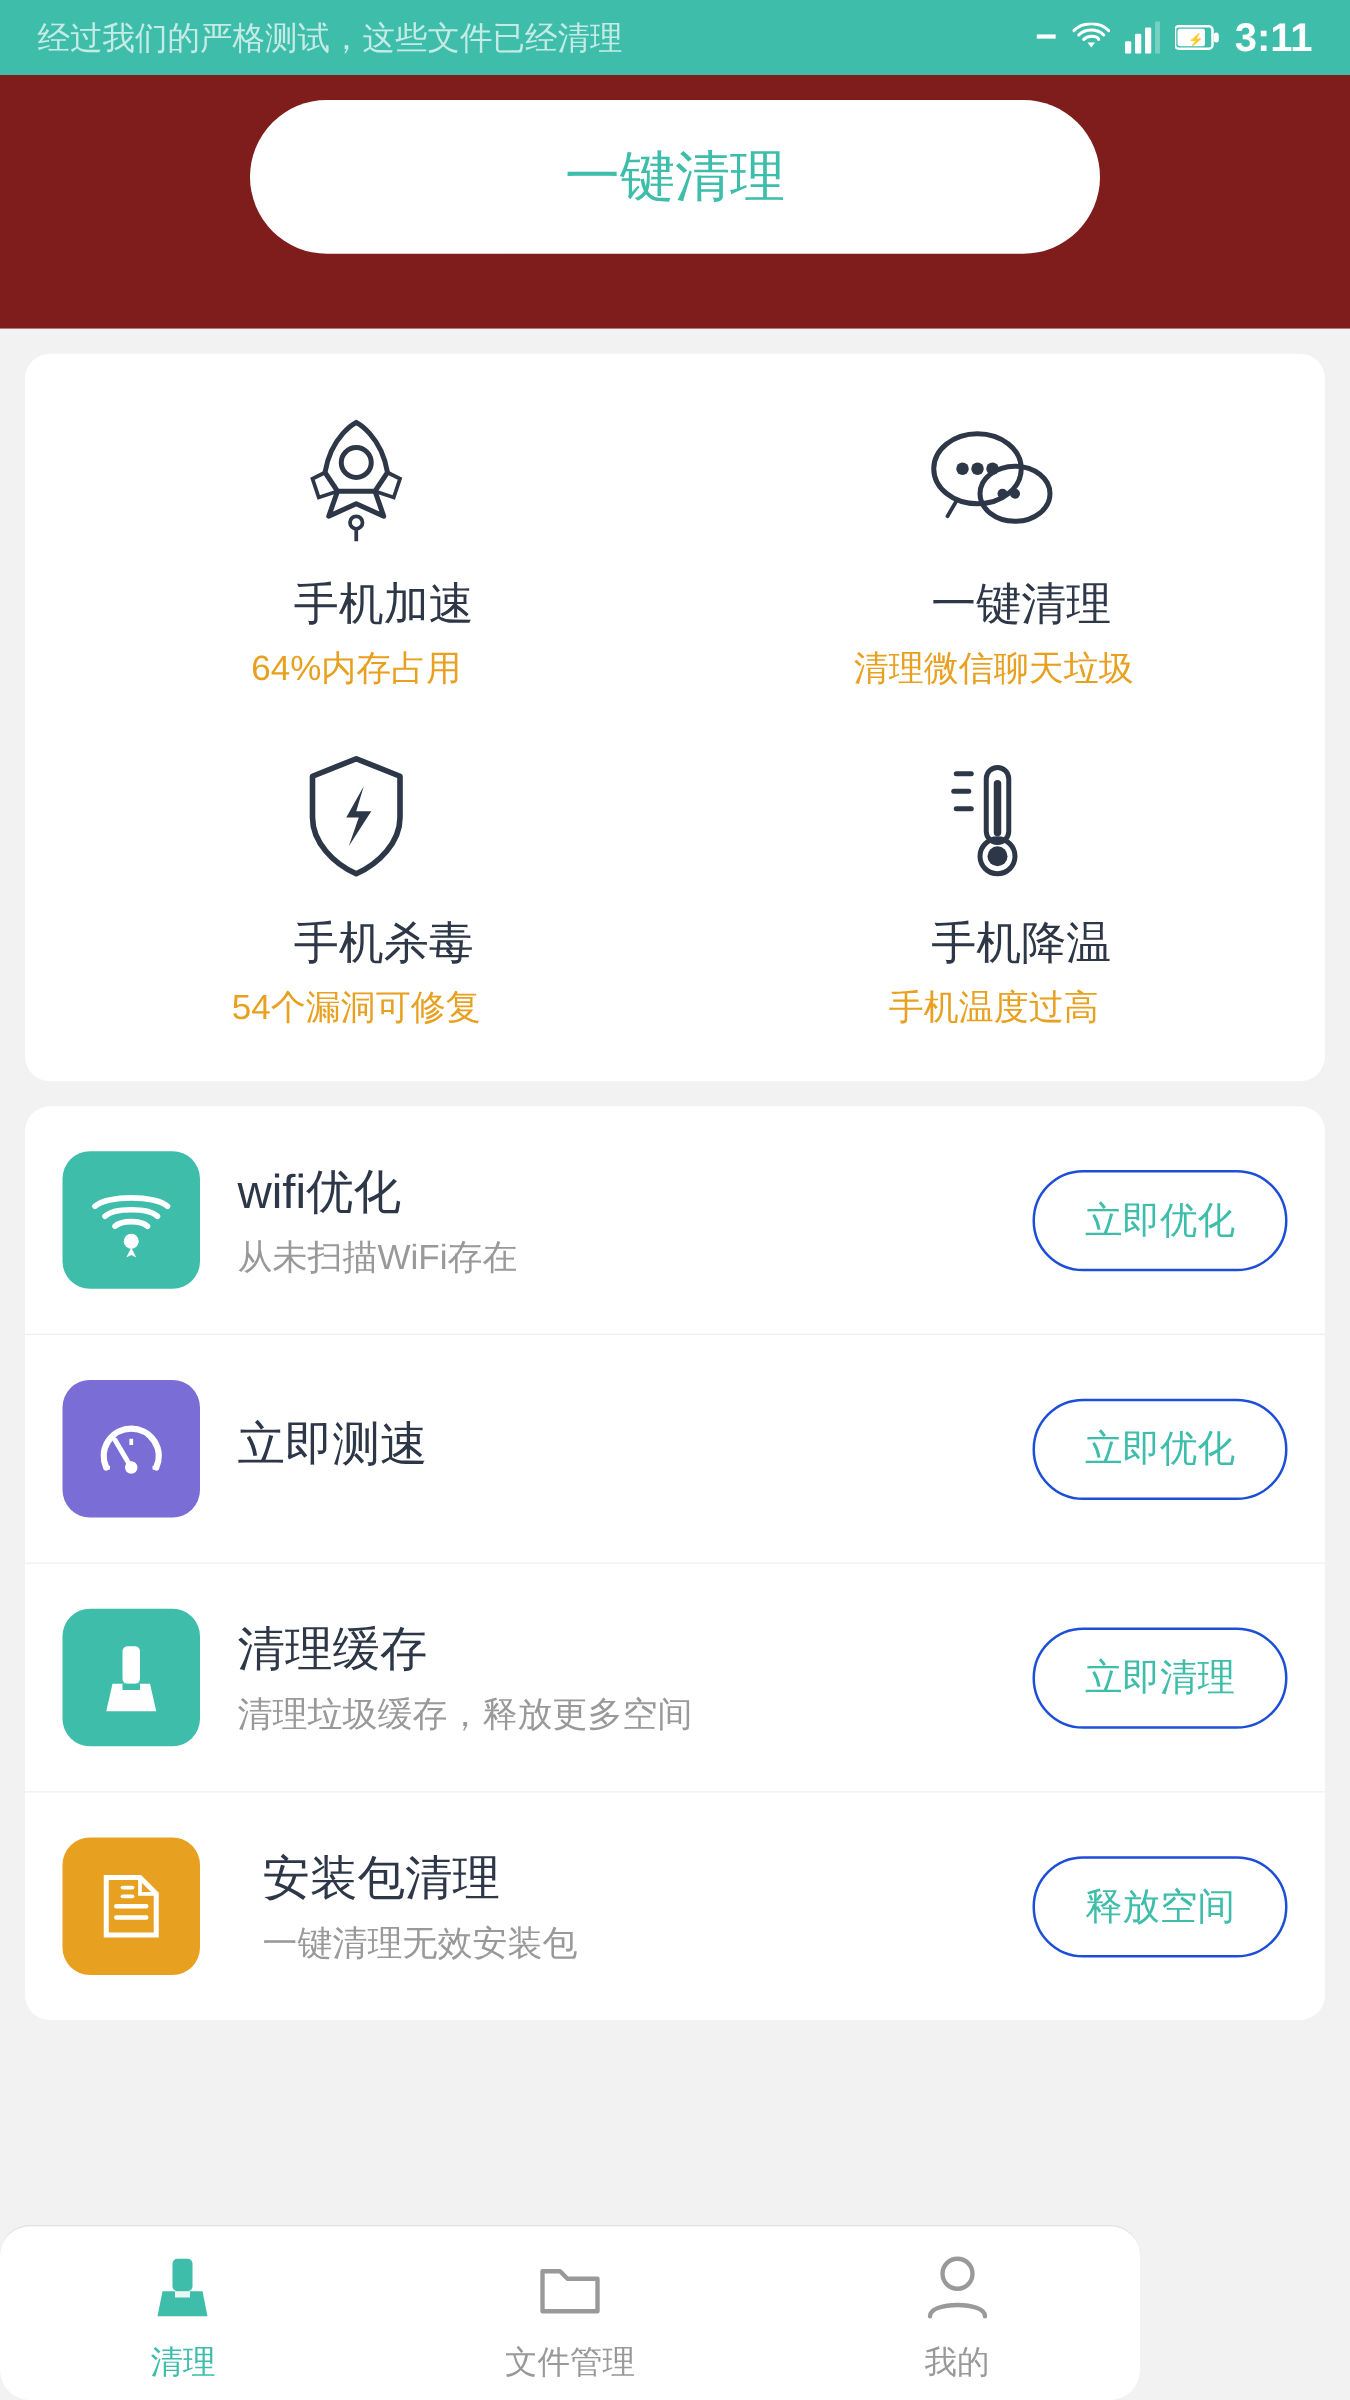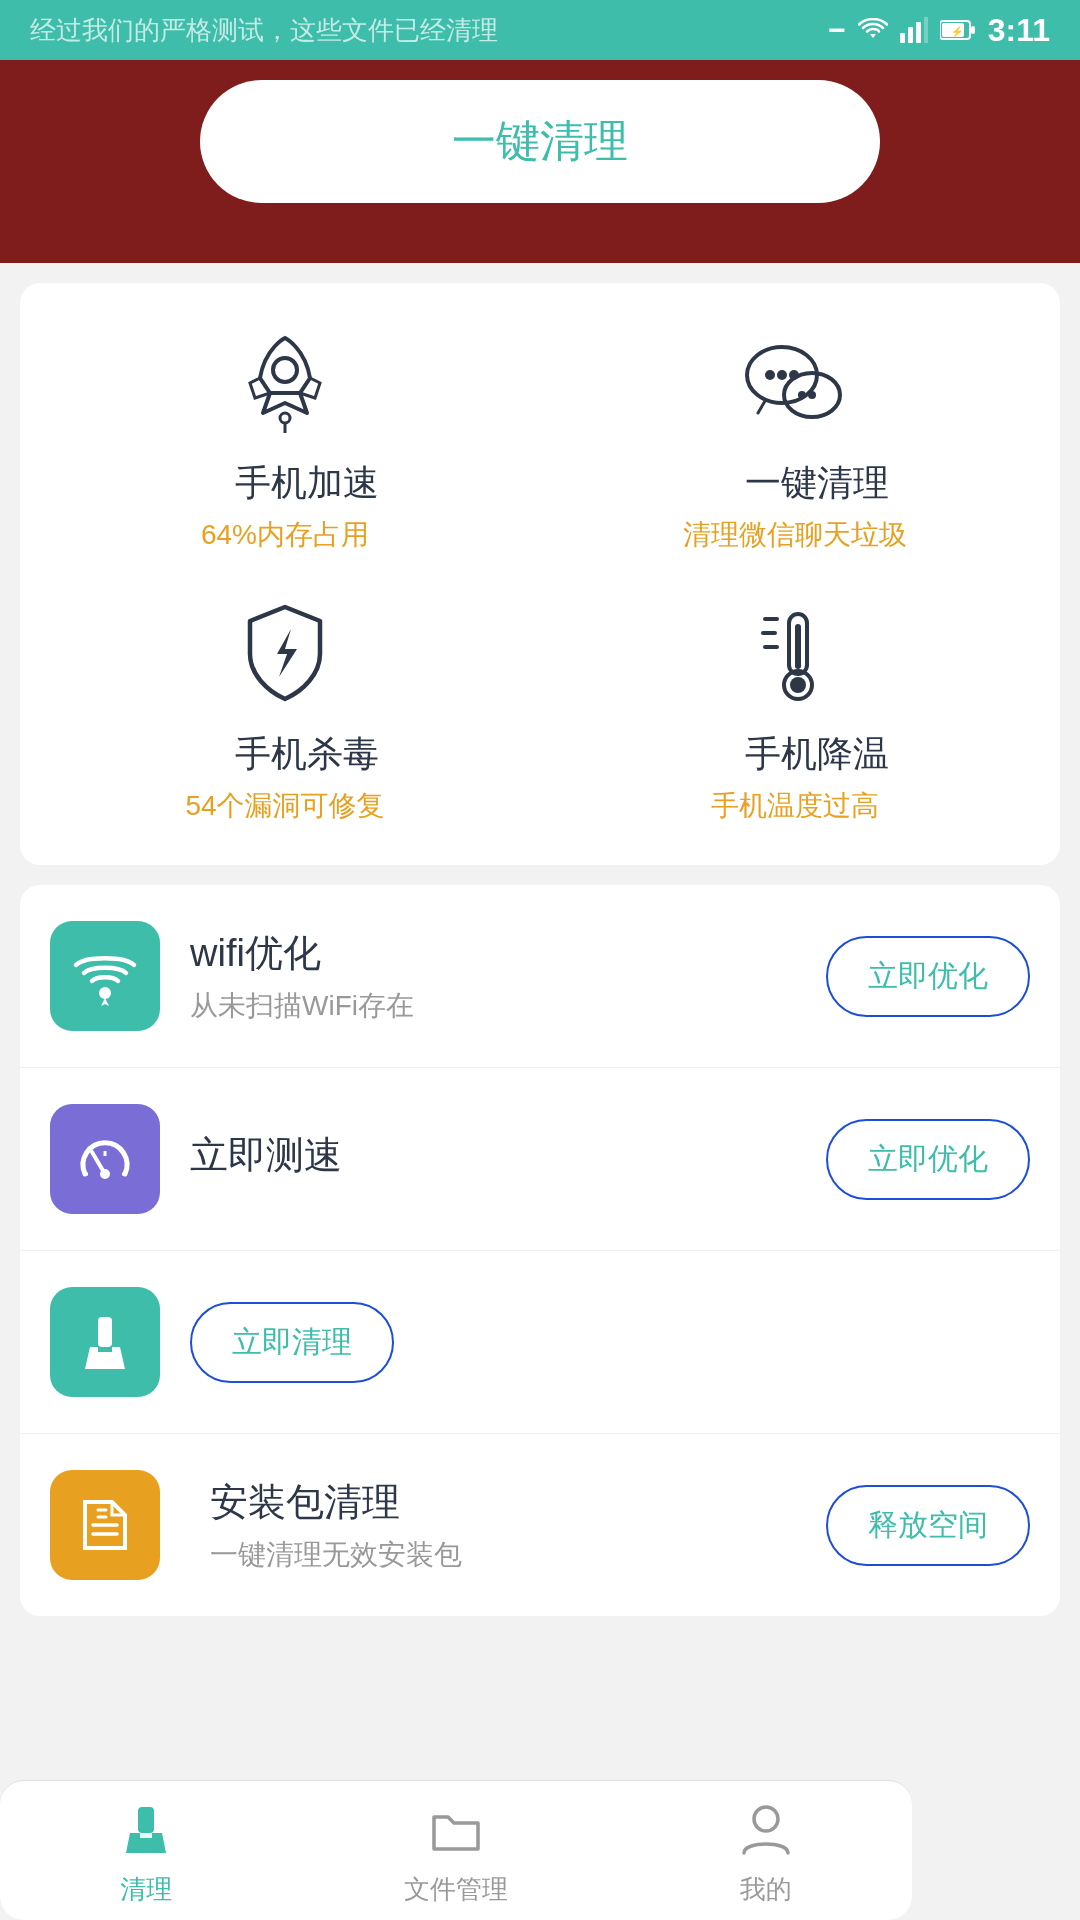--- a/index.html
+++ b/index.html
@@ -353,20 +353,24 @@
 
     <div class="list-item">
       <div class="list-icon-wrap list-icon-cache">
         <svg width="70" height="70" viewBox="0 0 70 70" fill="white">
 
           <rect x="28" y="10" width="14" height="30" rx="4" fill="white"></rect>
           <path d="M20 40 L50 40 L55 62 L15 62 Z" fill="white"></path>
           <rect x="28" y="40" width="14" height="5" fill="#3dbdaa"></rect>
         </svg>
       </div>
+      <div class="list-text">
+        <div class="list-title">清理缓存</div>
+        <div class="list-sub">清理垃圾缓存，释放更多空间</div>
+      </div>
       <button class="list-action-btn">立即清理</button>
     </div>
 
     <div class="list-item">
       <div class="list-icon-wrap list-icon-apk">
         <svg width="70" height="70" viewBox="0 0 70 70" fill="white">
 
           <path d="M15 12 L15 58 L55 58 L55 25 L42 12 Z" stroke="white" stroke-width="4" fill="none"></path>
           <path d="M42 12 L42 25 L55 25" stroke="white" stroke-width="3" fill="none"></path>
           <line x1="23" y1="35" x2="47" y2="35" stroke="white" stroke-width="3.5" stroke-linecap="round"></line>

